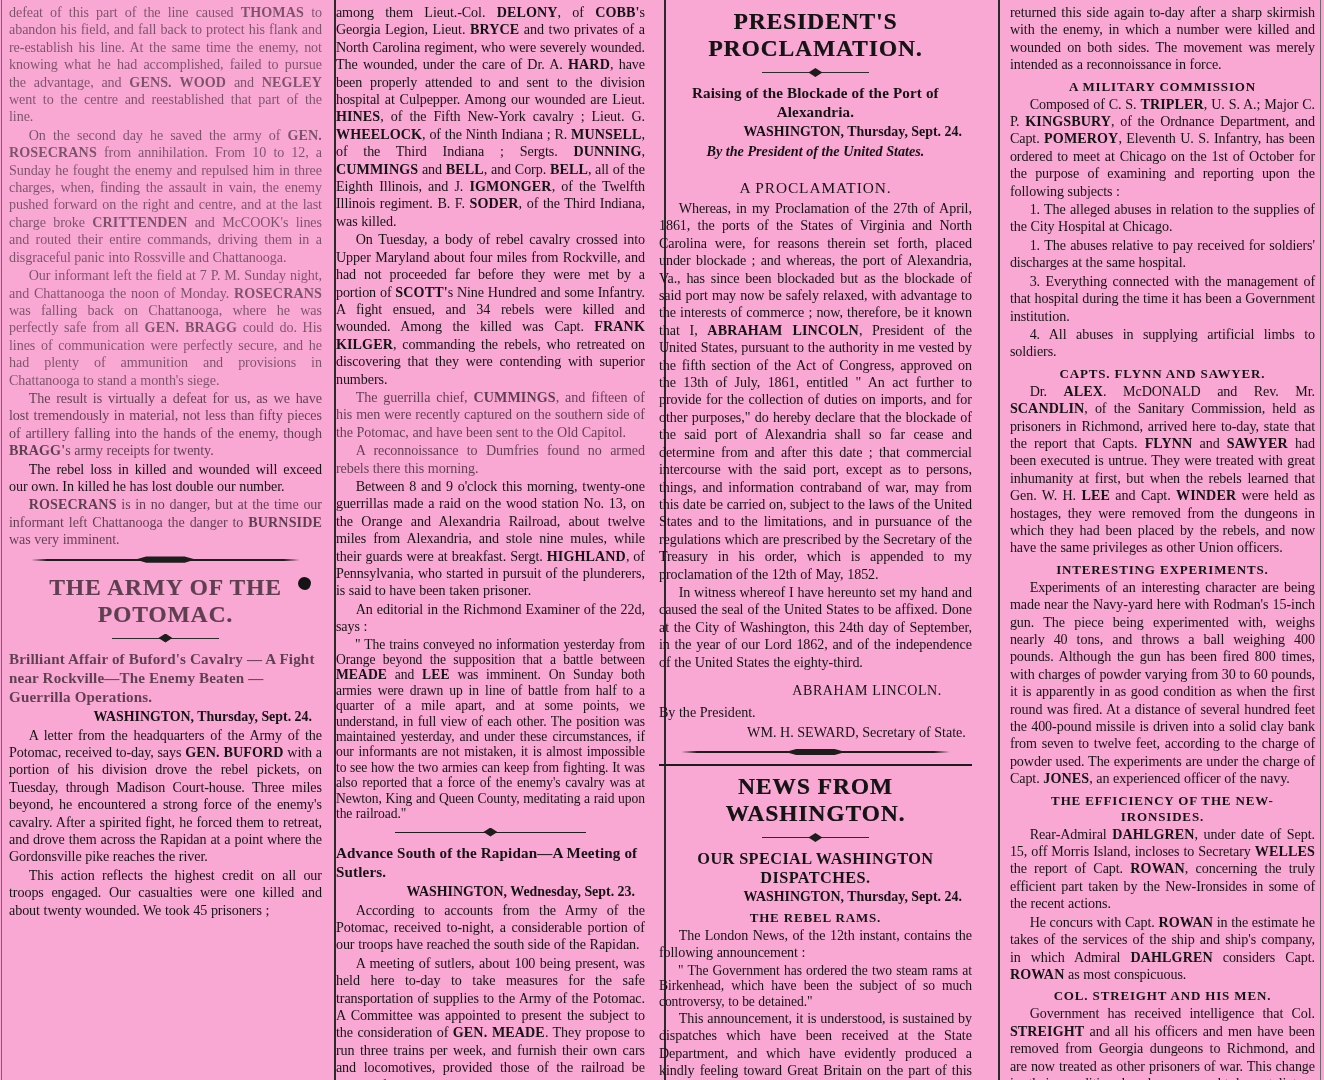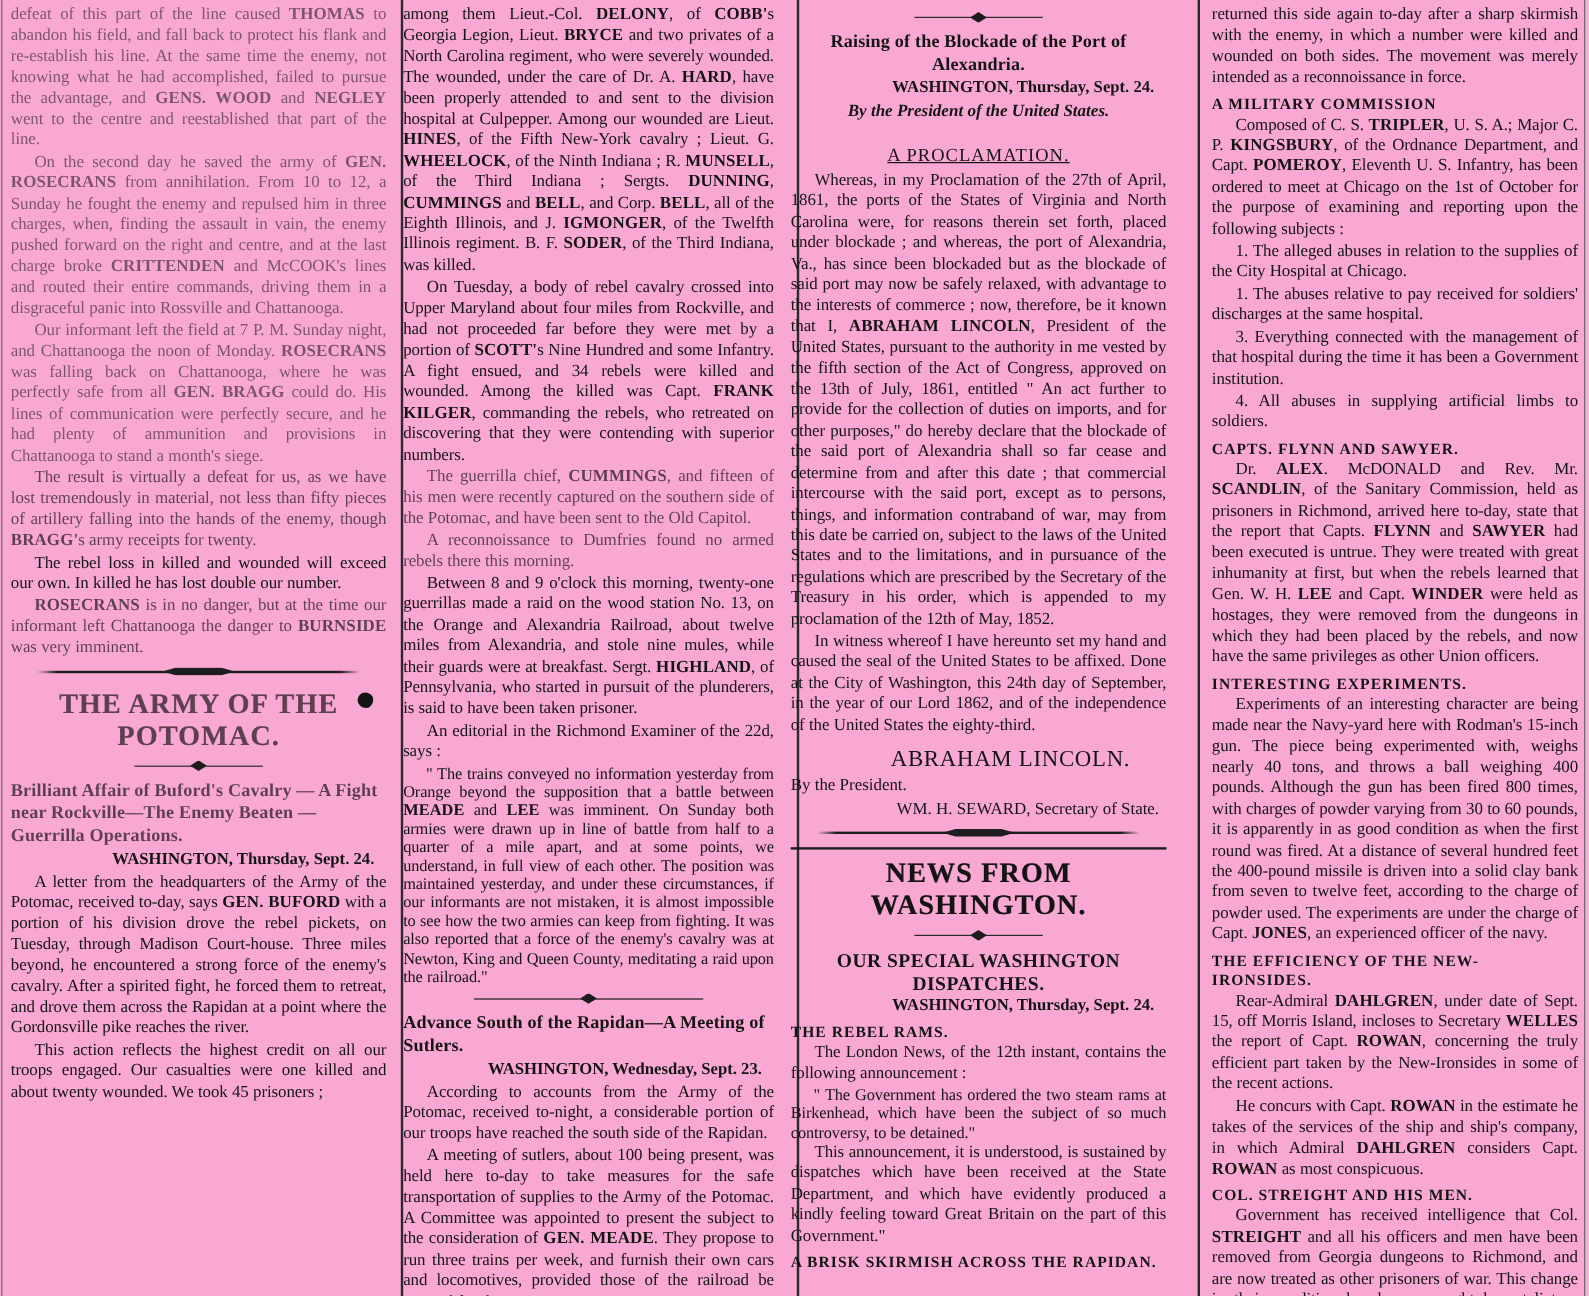--- a/index.html
+++ b/index.html
@@ -80,20 +80,21 @@
   }
   h2.deck.left {
     text-align: left;
     text-indent: 0;
   }
   h3.subhead {
     margin: 5px 0 1px 0;
     font-size: 13.0px;
     line-height: 16px;
     font-weight: bold;
+    text-align: center;
     font-variant: small-caps;
     letter-spacing: 0.85px;
   }
   .dateline {
     margin: 1px 0 2px 0;
     font-size: 13.9px;
     line-height: 17px;
     text-align: right;
     font-weight: bold;
     padding-right: 10px;
@@ -105,25 +106,24 @@
     text-align: center;
     font-style: italic;
     font-weight: 600;
   }
   .centerline {
     margin: 3px 0 3px 0;
     font-size: 15.4px;
     line-height: 18px;
     text-align: center;
     letter-spacing: 0.9px;
-    text-decoration: underline;
   }
   .signature {
     margin: 11px 0 1px 0;
-    font-size: 19px;
+    font-size: 14px;
     line-height: 18px;
     text-align: right;
     padding-right: 30px;
     letter-spacing: 0.6px;
   }
   .signature2 {
     margin: 2px 0 1px 0;
     font-size: 14.1px;
     line-height: 18px;
     text-align: right;
@@ -225,20 +225,21 @@
 
     <div class="dingbat"></div>
     <h2 class="deck left">Advance South of the Rapidan—A Meeting of Sutlers.</h2>
     <div class="dateline">WASHINGTON, Wednesday, Sept. 23.</div>
     <p>According to accounts from the Army of the Potomac, received to-night, a considerable portion of our troops have reached the south side of the Rapidan.</p>
     <p>A meeting of sutlers, about 100 being present, was held here to-day to take measures for the safe transportation of supplies to the Army of the Potomac.  A Committee was appointed to present the subject to the consideration of <span class="sc">GEN. MEADE</span>.  They propose to run three trains per week, and furnish their own cars and locomotives, provided those of the railroad be granted for that purpose.</p>
 
   </div>
 
   <div class="col c3">
+    <h1 class="masthead" style="margin-top:4px;">PRESIDENT'S PROCLAMATION.</h1>
     <div class="dingbat small"></div>
     <h2 class="deck">Raising of the Blockade of the Port of Alexandria.</h2>
     <div class="dateline">WASHINGTON, Thursday, Sept. 24.</div>
     <div class="byline-ital">By the President of the United States.</div>
     <div class="centerline">A PROCLAMATION.</div>
     <p>Whereas, in my Proclamation of the 27th of April, 1861, the ports of the States of Virginia and North Carolina were, for reasons therein set forth, placed under blockade ; and whereas, the port of Alexandria, Va., has since been blockaded  but as the blockade of said port may now be safely relaxed, with advantage to the interests of commerce ; now, therefore, be it known that I, <span class="sc">ABRAHAM LINCOLN</span>, President of the United States, pursuant to the authority in me vested by the fifth section of the Act of Congress, approved on the 13th of July, 1861, entitled  " An act further to provide for the collection of duties on imports, and for other purposes,"  do hereby declare that the blockade of the said port of Alexandria shall so far cease and determine from and after this date ;  that commercial intercourse with the said port, except as to persons, things, and information contraband of war, may  from this date be carried on, subject to the laws of the United States and to the limitations, and in pursuance of the regulations which are prescribed by the Secretary of the Treasury in his order, which is appended to my proclamation of the 12th of May, 1852.</p>
     <p>In witness whereof I have hereunto set my hand and caused the seal of the United States to be affixed. Done at the City of Washington, this 24th day of September, in the year of our Lord 1862, and of the independence of the United States the eighty-third.</p>
     <div class="signature">ABRAHAM LINCOLN.</div>
     <div class="plainleft">By the President.</div>
     <div class="signature2">WM. H. SEWARD, Secretary of State.</div>

